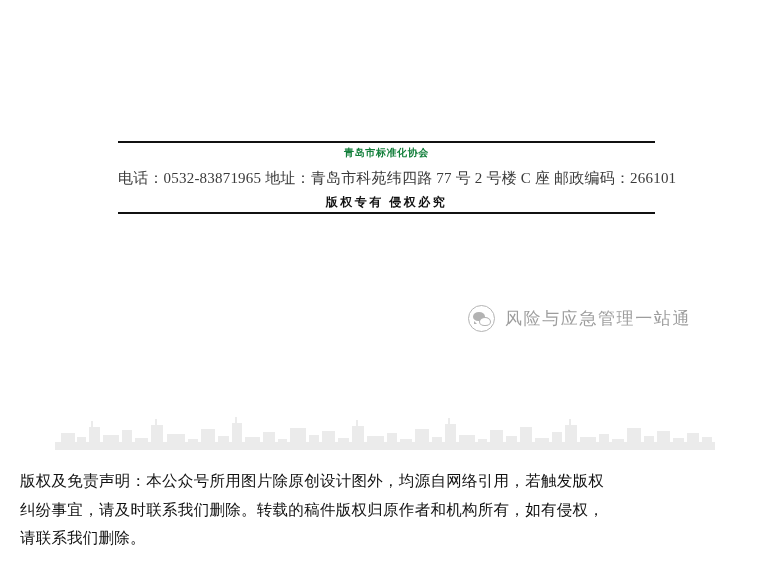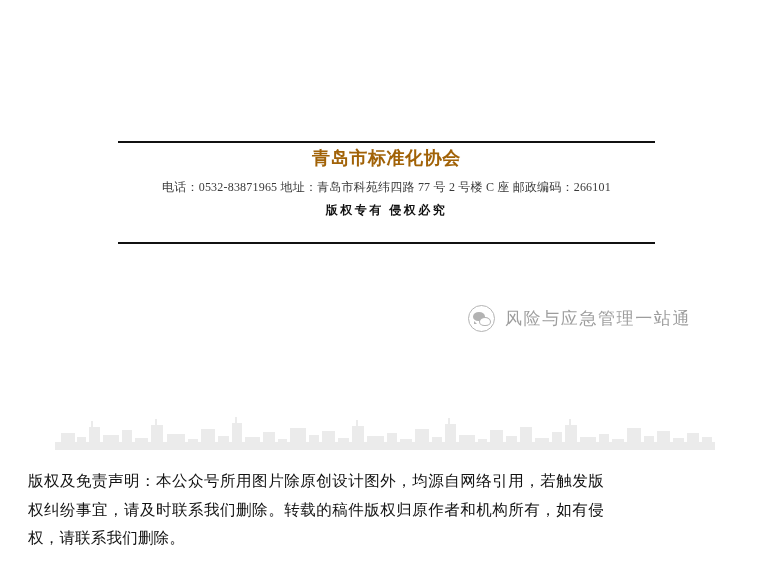--- a/index.html
+++ b/index.html
@@ -49,51 +49,51 @@
     font-size: 9.5px;
     color: #3a3a3a;
     text-align: center;
     letter-spacing: 0.2px;
     padding: 7px 0 6px 0;
     line-height: 1.3;
     white-space: nowrap;
   }
   .org-name {
     font-family: "Liberation Serif", serif;
-    font-size: 18px;
+    font-size: 10px;
     font-weight: bold;
-    color: #a16207;
+    color: #15803d;
     text-align: center;
     padding: 3px 0 7px 0;
     letter-spacing: 0.6px;
   }
   .contact-line {
     font-family: "Liberation Serif", serif;
-    font-size: 12px;
+    font-size: 15px;
     color: #3a3a3a;
     text-align: center;
     padding: 2px 0 2px 0;
     letter-spacing: 0.2px;
     white-space: nowrap;
   }
   .site-line {
     font-family: "Liberation Serif", serif;
     font-size: 9.5px;
     color: #3a3a3a;
     text-align: center;
     padding: 3px 0 5px 0;
     letter-spacing: 0.2px;
   }
   .copyright-line {
     font-family: "Liberation Serif", serif;
     font-size: 12px;
     font-weight: bold;
     color: #111111;
     text-align: center;
-    padding: 4px 0 23px 0;
+    padding: 4px 0 1px 0;
     letter-spacing: 2.5px;
   }
 
   
   #account-badge {
     position: absolute;
     left: 468px;
     top: 305px;
     display: flex;
     align-items: center;
@@ -158,21 +158,21 @@
 
   
   #disclaimer {
     position: absolute;
     left: 0;
     top: 455px;
     width: 616px;
     height: 108px;
     background: #ffffff;
     box-sizing: border-box;
-    padding: 12px 12px 0 28px;
+    padding: 12px 12px 0 20px;
   }
   #disclaimer-text {
     font-family: "Liberation Serif", serif;
     font-size: 15.5px;
     line-height: 1.85;
     color: #111111;
     text-align: justify;
     letter-spacing: 0.2px;
   }
 </style>

